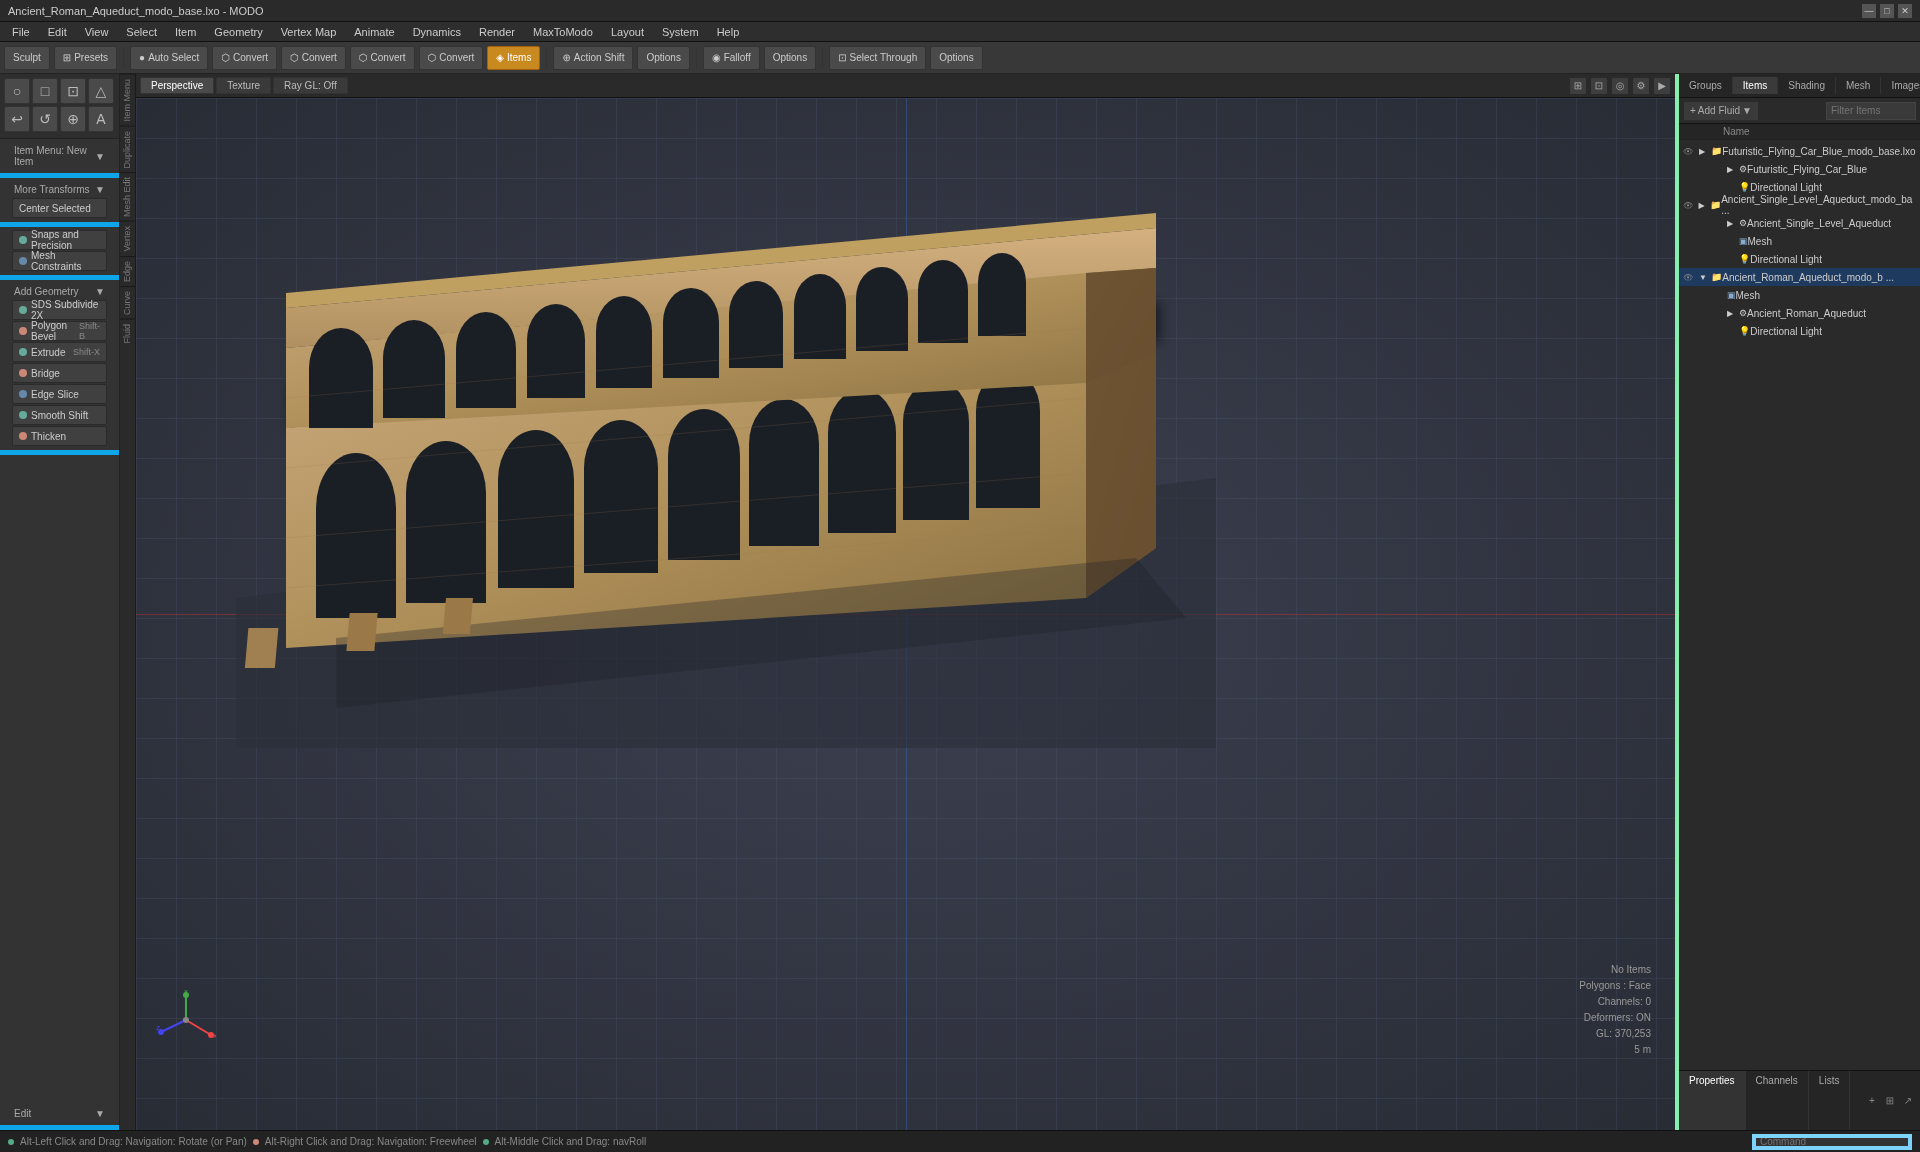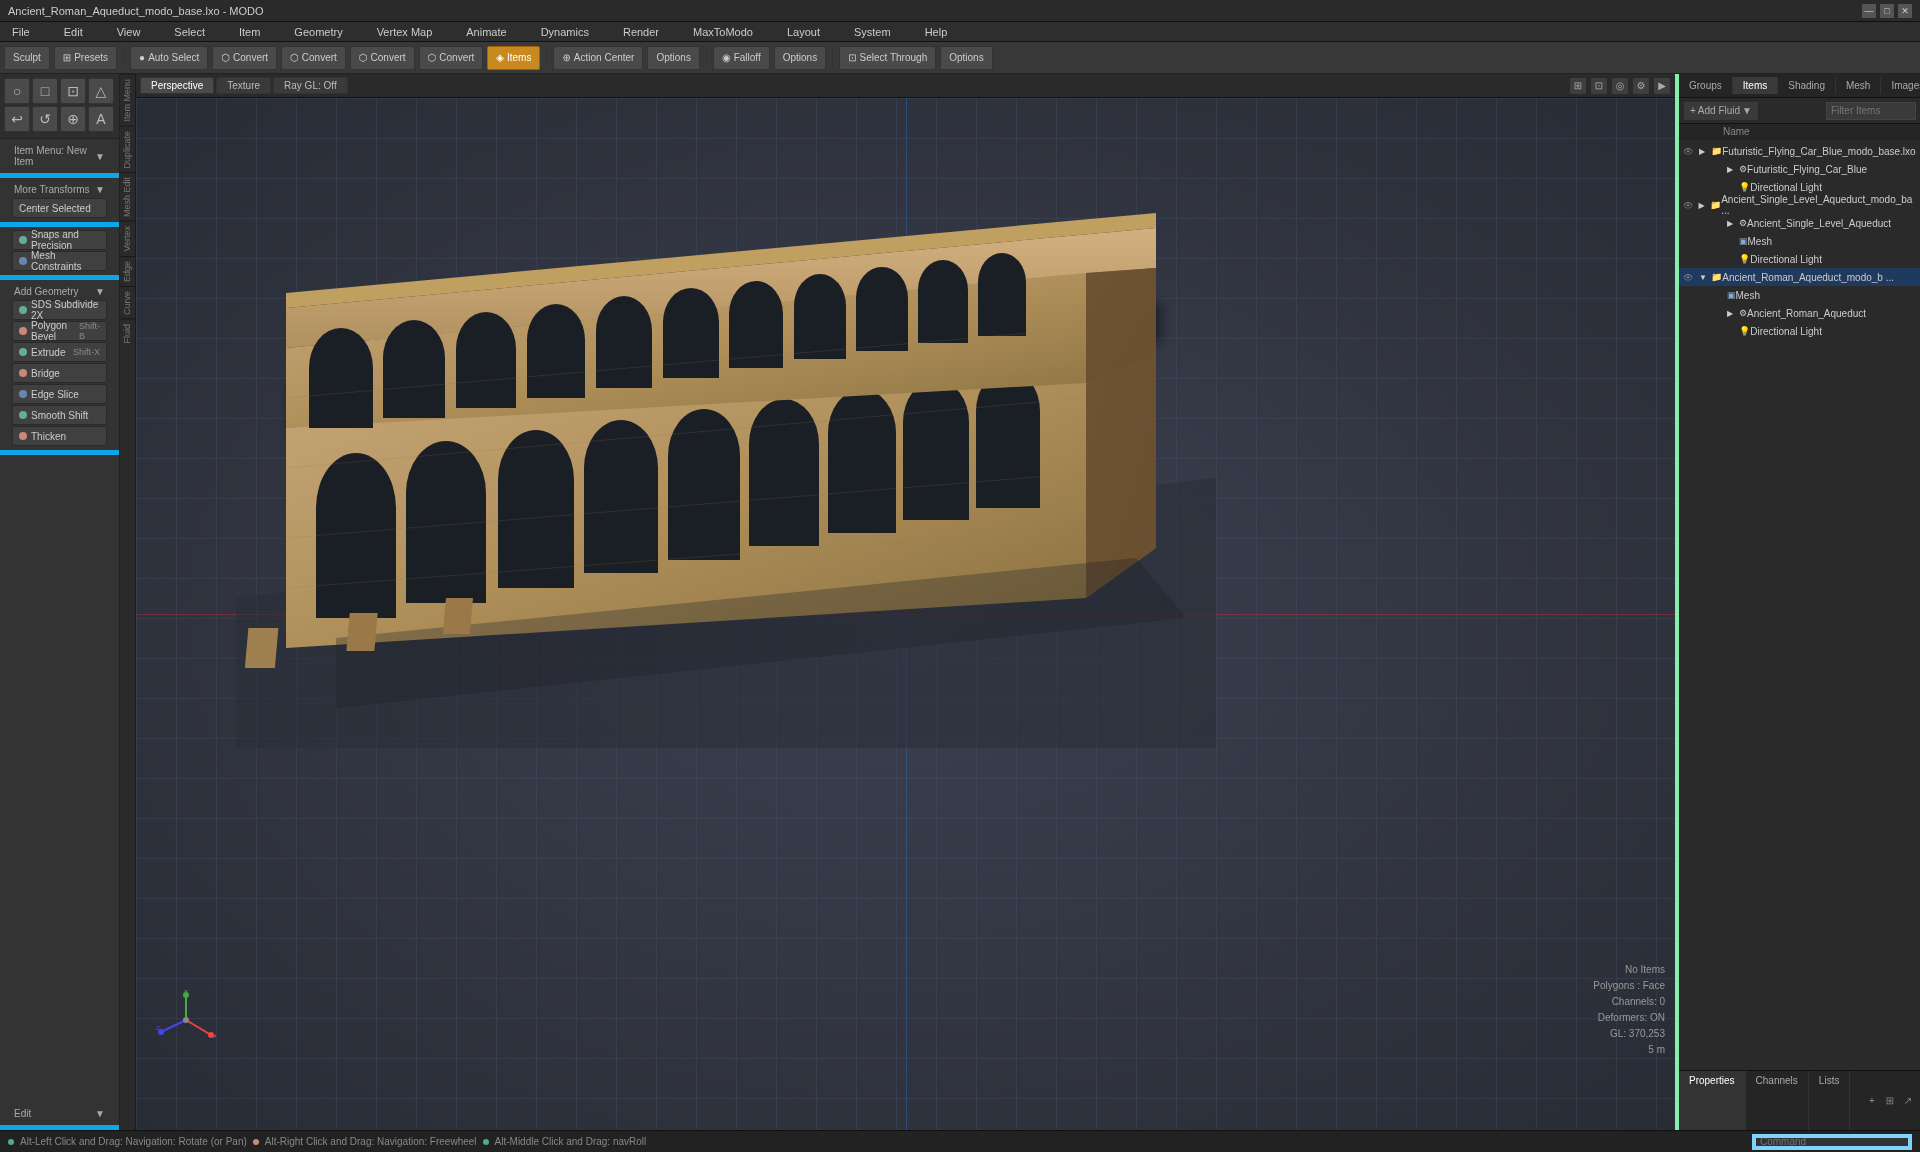--- a/index.html
+++ b/index.html
@@ -43,21 +43,21 @@
     }
 
     
     #menubar {
       height: 20px;
       background: #2e2e2e;
       display: flex;
       align-items: center;
       padding: 0 4px;
       border-bottom: 1px solid #111;
-      gap: 18px;
+      gap: 2px;
     }
     .menu-item {
       padding: 2px 8px;
       font-size: 11px;
       color: #ccc;
       cursor: pointer;
     }
 
     
     #toolbar {
@@ -469,21 +469,21 @@
   <button class="tb-btn">
     <span>⬡</span> Convert
   </button>
   <button class="tb-btn active">
     <span>◈</span>
     <span>Items</span>
   </button>
   <div class="tb-separator"></div>
   <button class="tb-btn">
     <span>⊕</span>
-    <span>Action Center</span>
+    <span>Action Shift</span>
   </button>
   <button class="tb-btn">Options</button>
   <div class="tb-separator"></div>
   <button class="tb-btn">
     <span>◉</span>
     <span>Falloff</span>
   </button>
   <button class="tb-btn">Options</button>
   <div class="tb-separator"></div>
   <button class="tb-btn">
@@ -738,21 +738,21 @@
           <circle cx="5" cy="42" r="3" fill="#44e"></circle>
 
           <circle cx="30" cy="30" r="3" fill="#888"></circle>
 
           <text x="57" y="48" font-size="8" fill="#e44">x</text>
           <text x="28" y="3" font-size="8" fill="#4a4">y</text>
           <text x="0" y="40" font-size="8" fill="#44e">z</text>
         </svg>
       </div>
 
-      <div style="position:absolute; bottom:72px; right:10px; text-align:right; line-height:1.6; font-size:10px; color:#999;">
+      <div style="position:absolute; bottom:72px; right:24px; text-align:right; line-height:1.6; font-size:10px; color:#999;">
         <div>No Items</div>
         <div>Polygons : Face</div>
         <div>Channels: 0</div>
         <div>Deformers: ON</div>
         <div>GL: 370,253</div>
         <div>5 m</div>
       </div>
     </div>
   </div>
 

